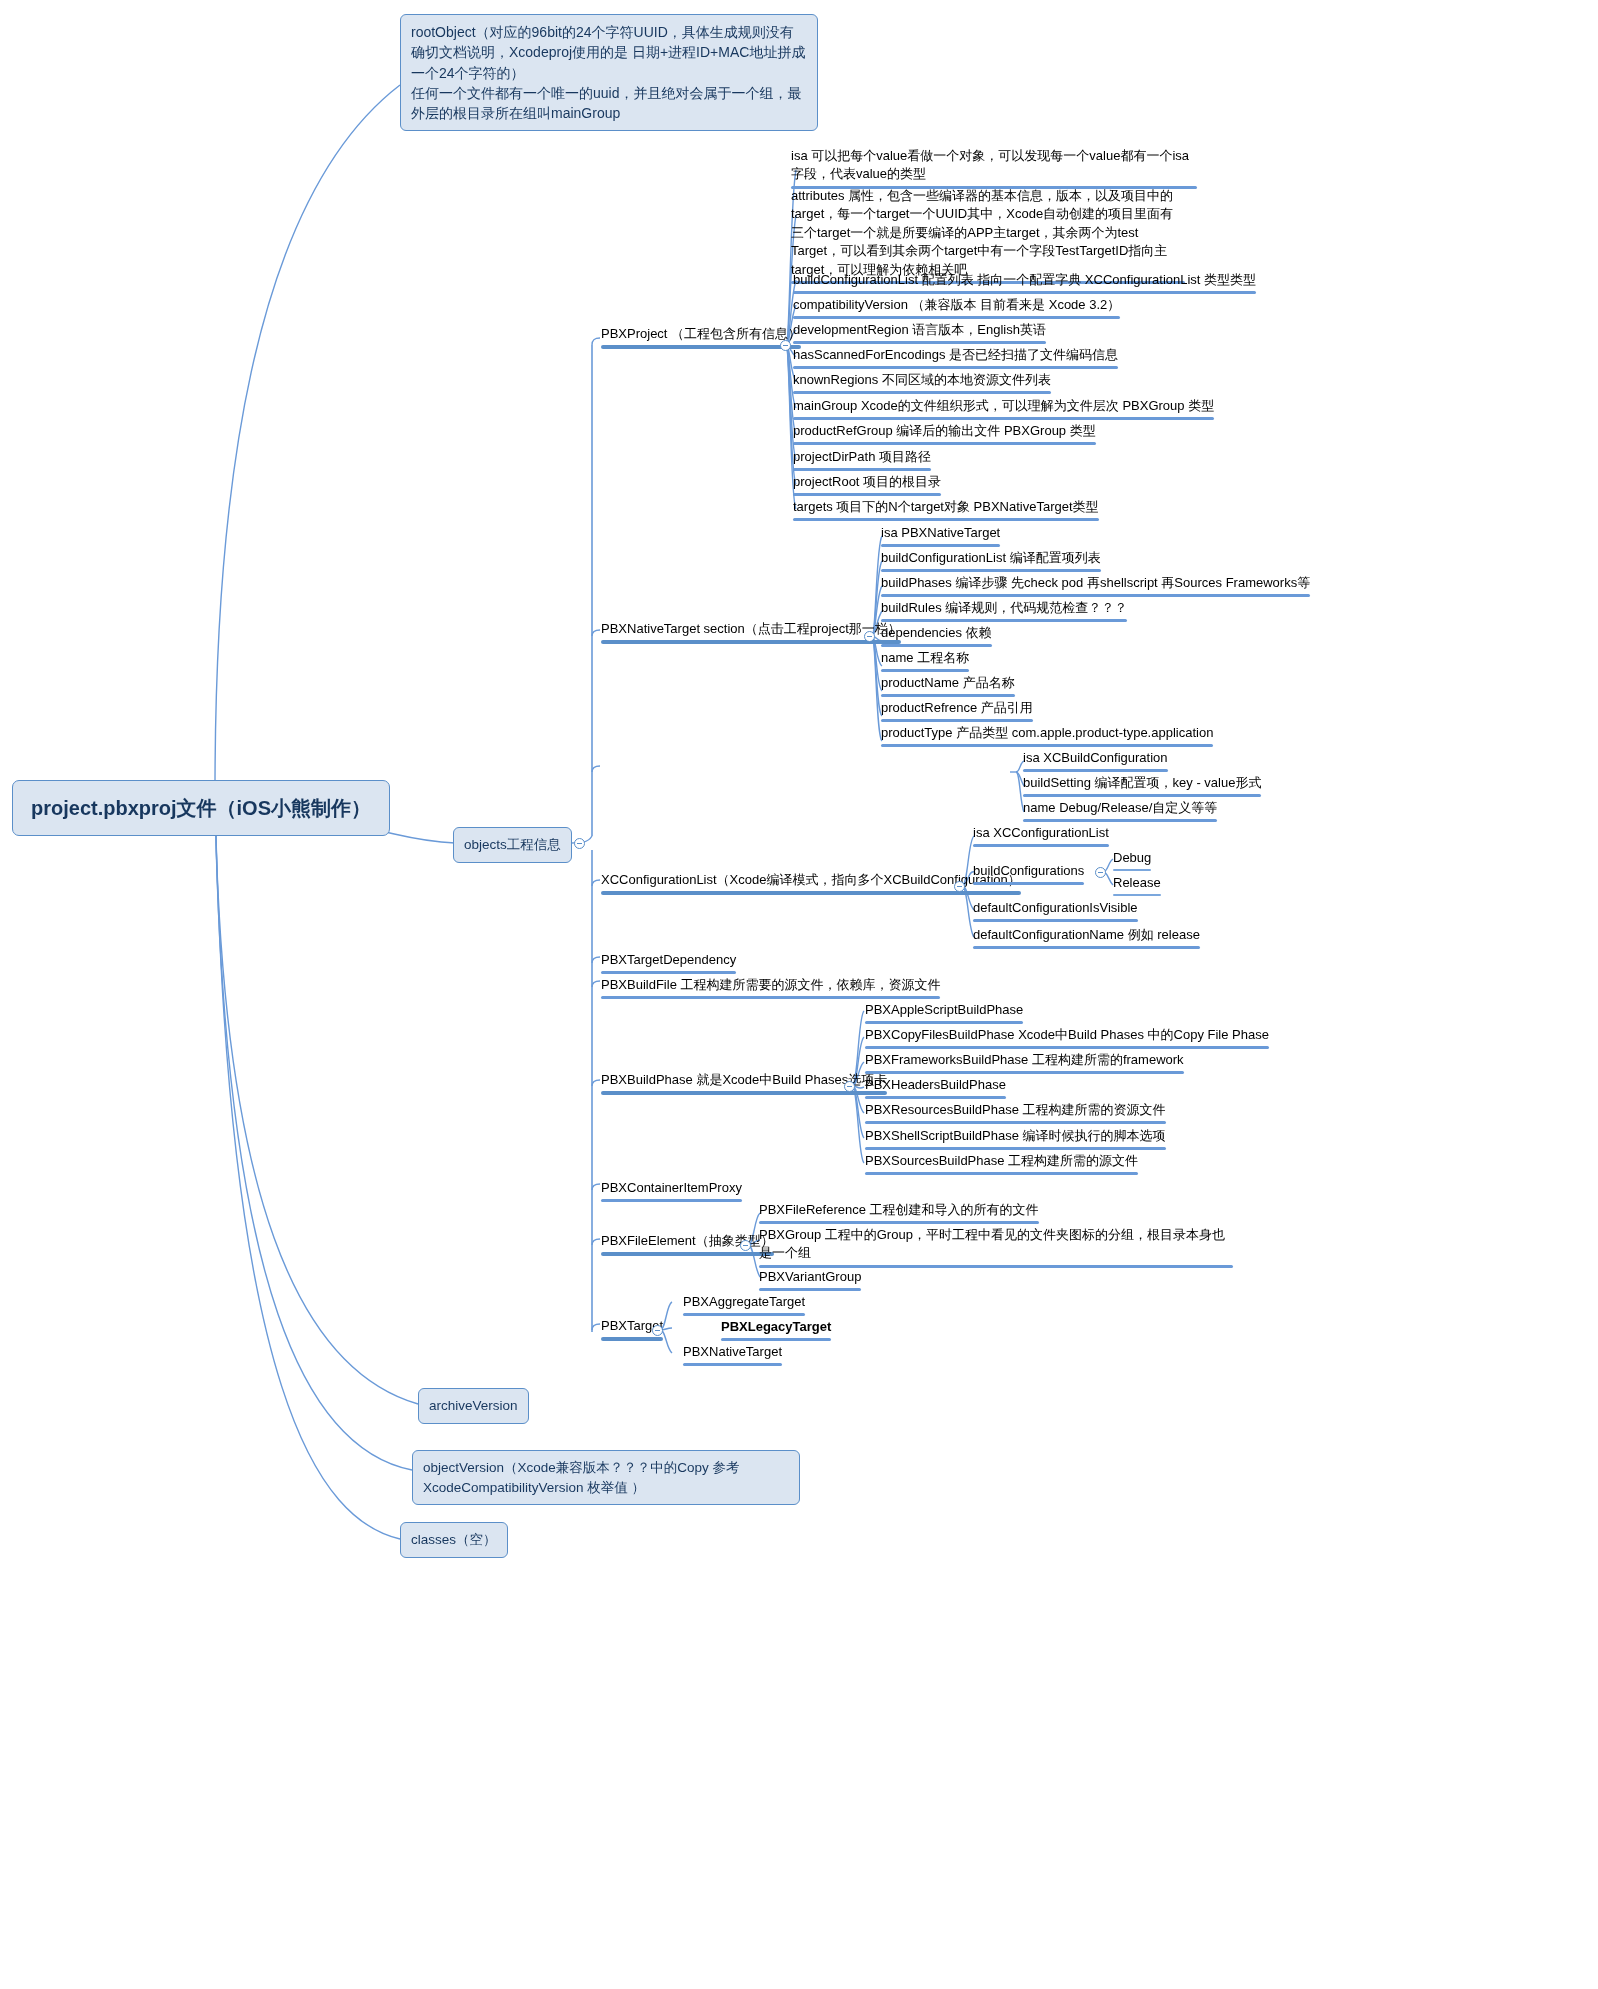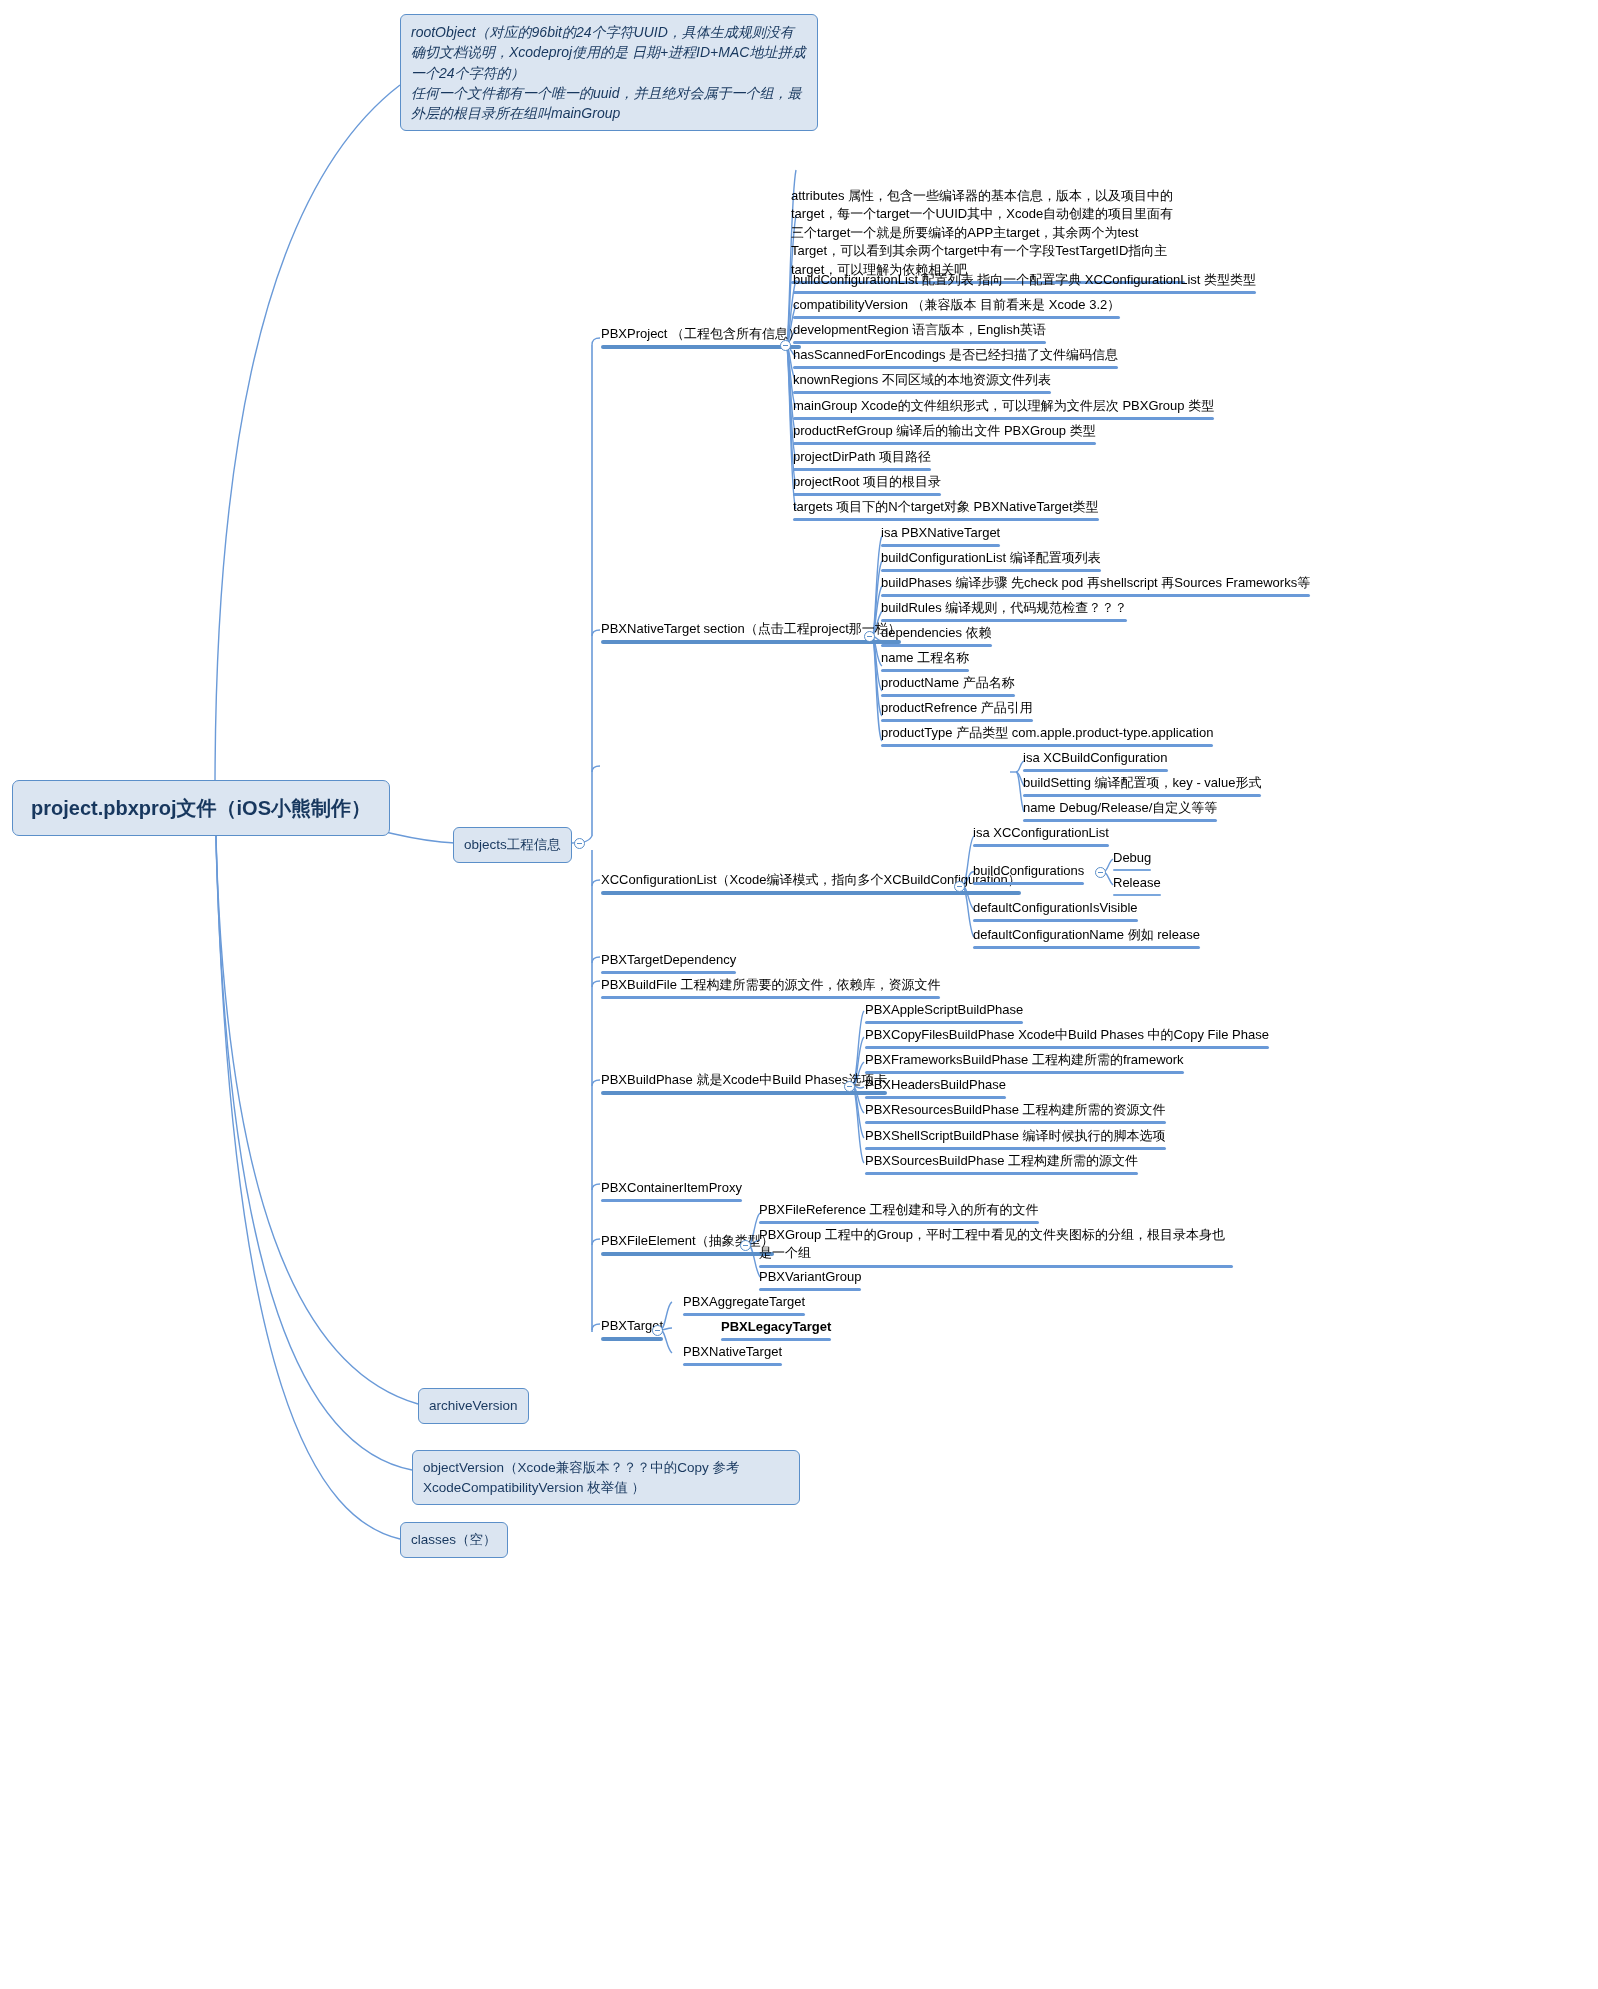--- a/index.html
+++ b/index.html
@@ -173,21 +173,21 @@
       <path d="M 654,1330 L 660,1330"></path>
       <path d="M 660,1330 C 666,1330 666,1305 672,1302"></path>
       <path d="M 660,1330 C 666,1330 666,1328 672,1328"></path>
       <path d="M 660,1330 C 666,1330 666,1348 672,1353"></path>
     </g>
   </svg>
 
   <div class="root-node" style="left:12px; top:780px;">project.pbxproj文件（iOS小熊制作）</div>
 
   <div class="box-node big" style="left:400px; top:14px; width:418px;">
-    <span style="white-space:pre-line;font-style:italic;">rootObject（对应的96bit的24个字符UUID，具体生成规则没有确切文档说明，Xcodeproj使用的是 日期+进程ID+MAC地址拼成一个24个字符的）
+    <span style="white-space:pre-line;">rootObject（对应的96bit的24个字符UUID，具体生成规则没有确切文档说明，Xcodeproj使用的是 日期+进程ID+MAC地址拼成一个24个字符的）
 任何一个文件都有一个唯一的uuid，并且绝对会属于一个组，最外层的根目录所在组叫mainGroup</span>
   </div>
 
   <div class="box-node" style="left:453px; top:827px;text-align:right;">
     <span>objects工程信息</span>
   </div>
   <div class="toggle" style="left:574px; top:838px;"></div>
 
   <div class="box-node" style="left:418px; top:1388px;">
     <span>archiveVersion</span>
@@ -197,20 +197,21 @@
     <span>objectVersion（Xcode兼容版本？？？中的Copy 参考 XcodeCompatibilityVersion 枚举值   ）</span>
   </div>
 
   <div class="box-node" style="left:400px; top:1522px;">
     <span>classes（空）</span>
   </div>
 
   <div class="u-node thick" style="left:598px; top:324px;">PBXProject （工程包含所有信息）</div>
   <div class="toggle" style="left:780px; top:340px;"></div>
 
+  <div class="u-node wrap mid" style="left:788px; top:146px; width:412px;">isa 可以把每个value看做一个对象，可以发现每一个value都有一个isa字段，代表value的类型</div>
 
   <div class="u-node wrap mid" style="left:788px; top:186px; width:400px;">attributes 属性，包含一些编译器的基本信息，版本，以及项目中的target，每一个target一个UUID其中，Xcode自动创建的项目里面有三个target一个就是所要编译的APP主target，其余两个为test Target，可以看到其余两个target中有一个字段TestTargetID指向主target，可以理解为依赖相关吧</div>
 
   <div class="u-node mid" style="left:790px; top:270px;">buildConfigurationList 配置列表 指向一个配置字典 XCConfigurationList 类型类型</div>
   <div class="u-node mid" style="left:790px; top:295px;">compatibilityVersion （兼容版本 目前看来是 Xcode 3.2）</div>
   <div class="u-node mid" style="left:790px; top:320px;">developmentRegion 语言版本，English英语</div>
   <div class="u-node mid" style="left:790px; top:345px;">hasScannedForEncodings 是否已经扫描了文件编码信息</div>
   <div class="u-node mid" style="left:790px; top:370px;">knownRegions 不同区域的本地资源文件列表</div>
   <div class="u-node mid" style="left:790px; top:396px;">mainGroup Xcode的文件组织形式，可以理解为文件层次 PBXGroup 类型</div>
   <div class="u-node mid" style="left:790px; top:421px;">productRefGroup 编译后的输出文件 PBXGroup 类型</div>

